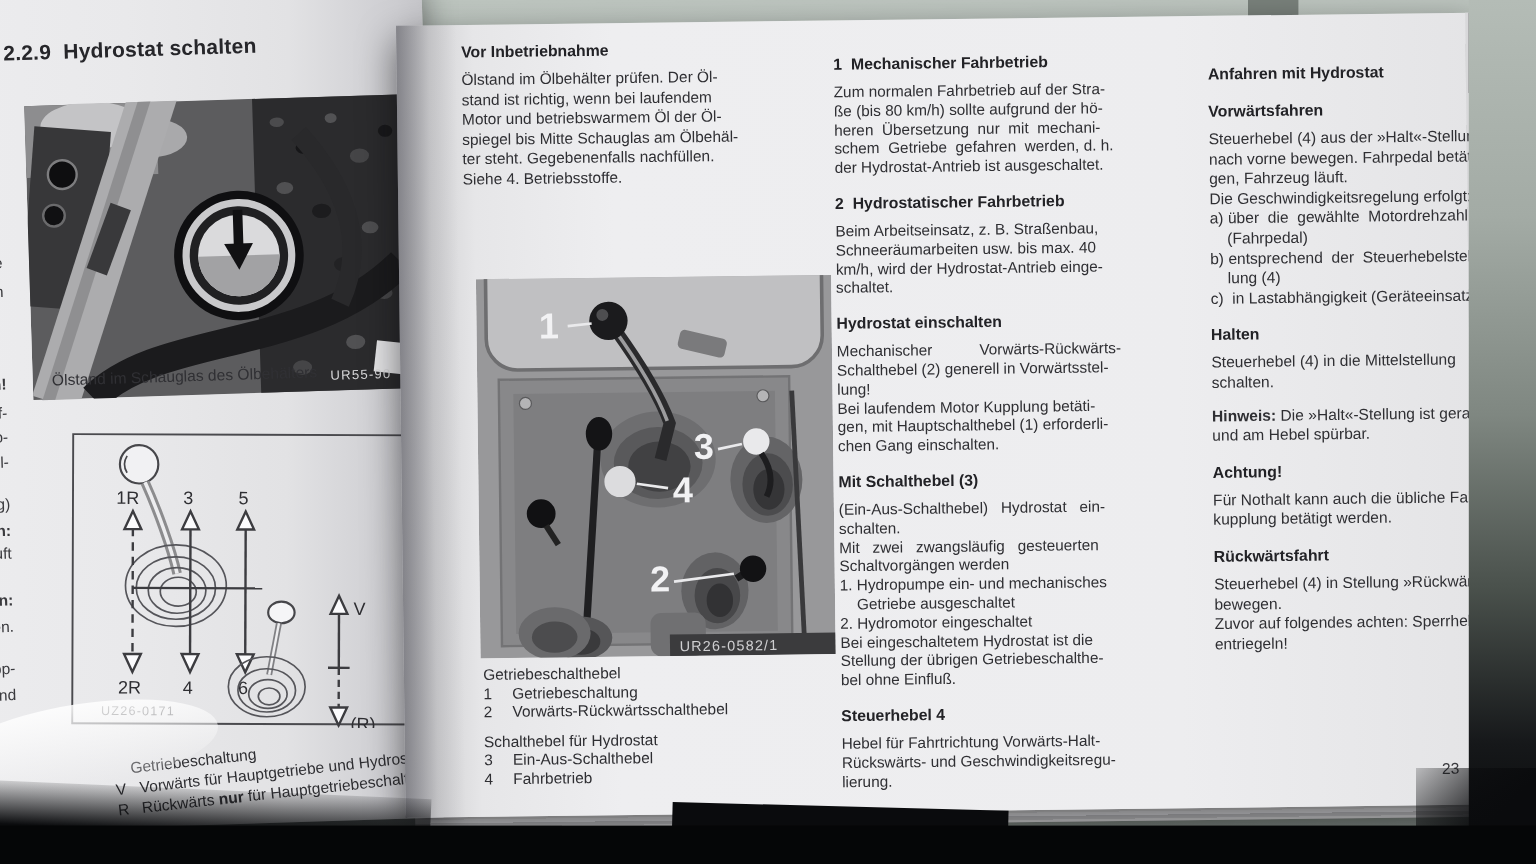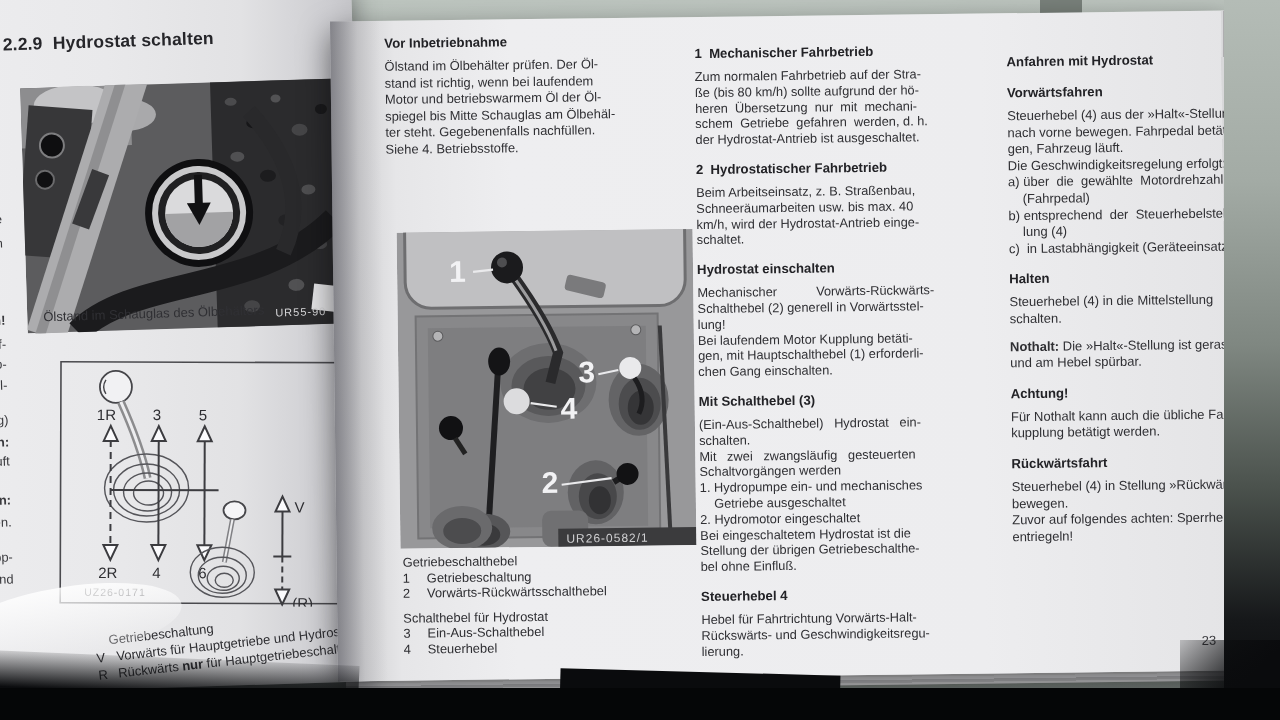--- a/index.html
+++ b/index.html
@@ -274,21 +274,21 @@
         <span class="num">2</span>
         <span>Vorwärts-Rückwärtsschalthebel</span>
       </div>
       <div class="grp2">Schalthebel für Hydrostat</div>
       <div class="row">
         <span class="num">3</span>
         <span>Ein-Aus-Schalthebel</span>
       </div>
       <div class="row">
         <span class="num">4</span>
-        <span>Steuerhebel</span>
+        <span>Fahrbetrieb</span>
       </div>
     </div>
 
     <div class="col col2">
       <h3>1&nbsp;&nbsp;Mechanischer Fahrbetrieb</h3>
       <p class="pre">Zum normalen Fahrbetrieb auf der Stra-
 ße (bis 80 km/h) sollte aufgrund der hö-
 heren &nbsp;Übersetzung &nbsp;nur &nbsp;mit &nbsp;mechani-
 schem &nbsp;Getriebe &nbsp;gefahren &nbsp;werden, d. h.
 der Hydrostat-Antrieb ist ausgeschaltet.</p>
@@ -329,21 +329,21 @@
 gen, Fahrzeug läuft.
 Die Geschwindigkeitsregelung erfolgt:
 a) über &nbsp;die &nbsp;gewählte &nbsp;Motordrehzahl
 &nbsp;&nbsp;&nbsp;&nbsp;(Fahrpedal)
 b) entsprechend &nbsp;der &nbsp;Steuerhebelstel-
 &nbsp;&nbsp;&nbsp;&nbsp;lung (4)
 c) &nbsp;in Lastabhängigkeit (Geräteeinsatz)</p>
       <h3>Halten</h3>
       <p class="pre">Steuerhebel (4) in die Mittelstellung
 schalten.</p>
-      <p class="pre gap"><b>Nothalt:</b><span> Die »Halt«-Stellung ist gerastet
+      <p class="pre gap"><b>Hinweis:</b><span> Die »Halt«-Stellung ist gerastet
 und am Hebel spürbar.</span></p>
       <h3>Achtung!</h3>
       <p class="pre">Für Nothalt kann auch die übliche Fahr-
 kupplung betätigt werden.</p>
       <h3>Rückwärtsfahrt</h3>
       <p class="pre">Steuerhebel (4) in Stellung »Rückwärts«
 bewegen.
 Zuvor auf folgendes achten: Sperrhebel
 entriegeln!</p>
     </div>

